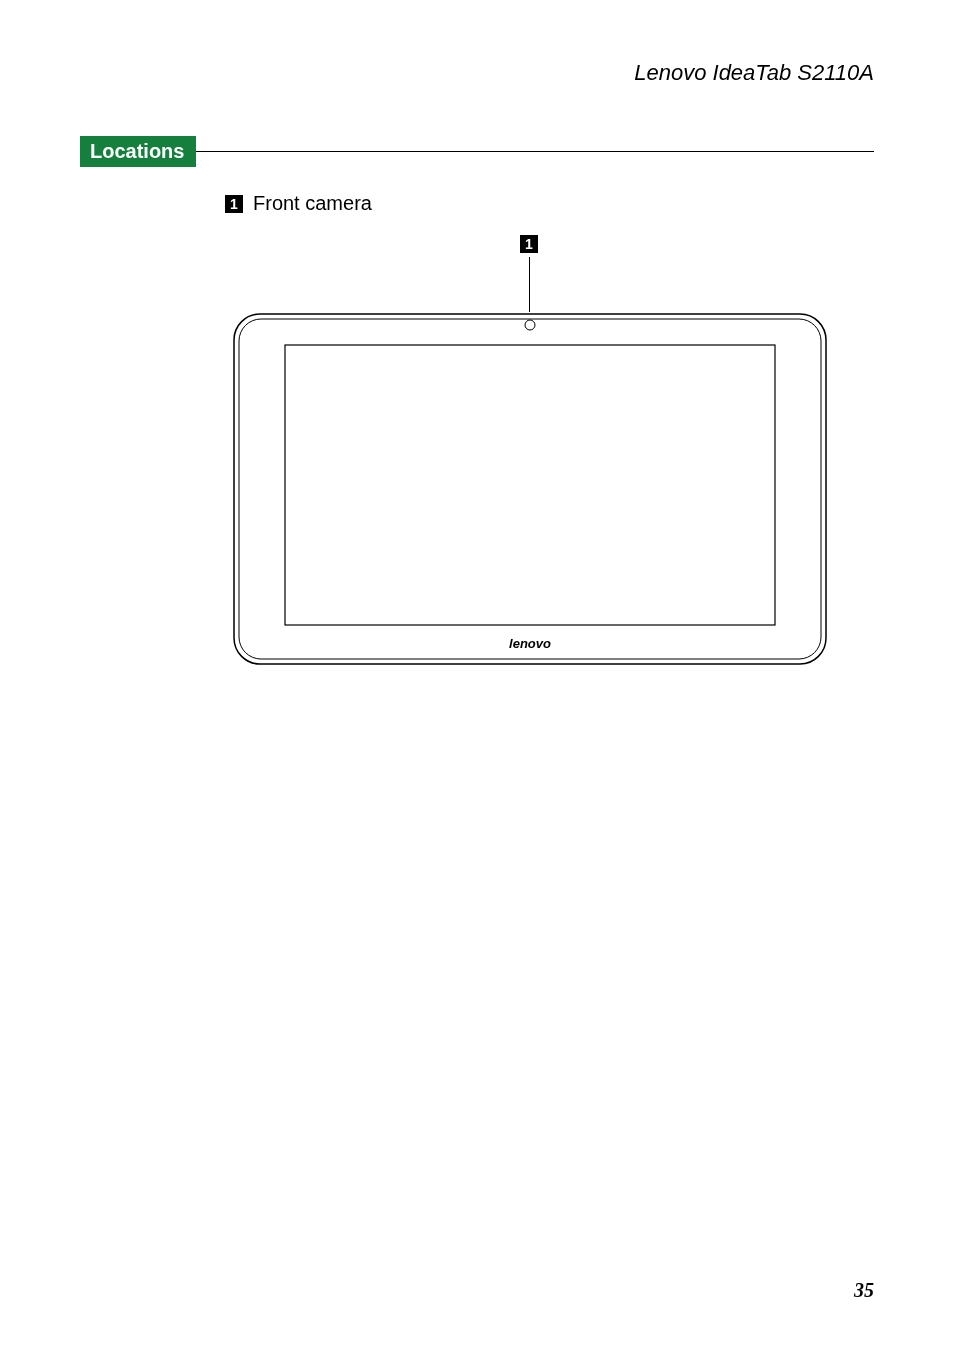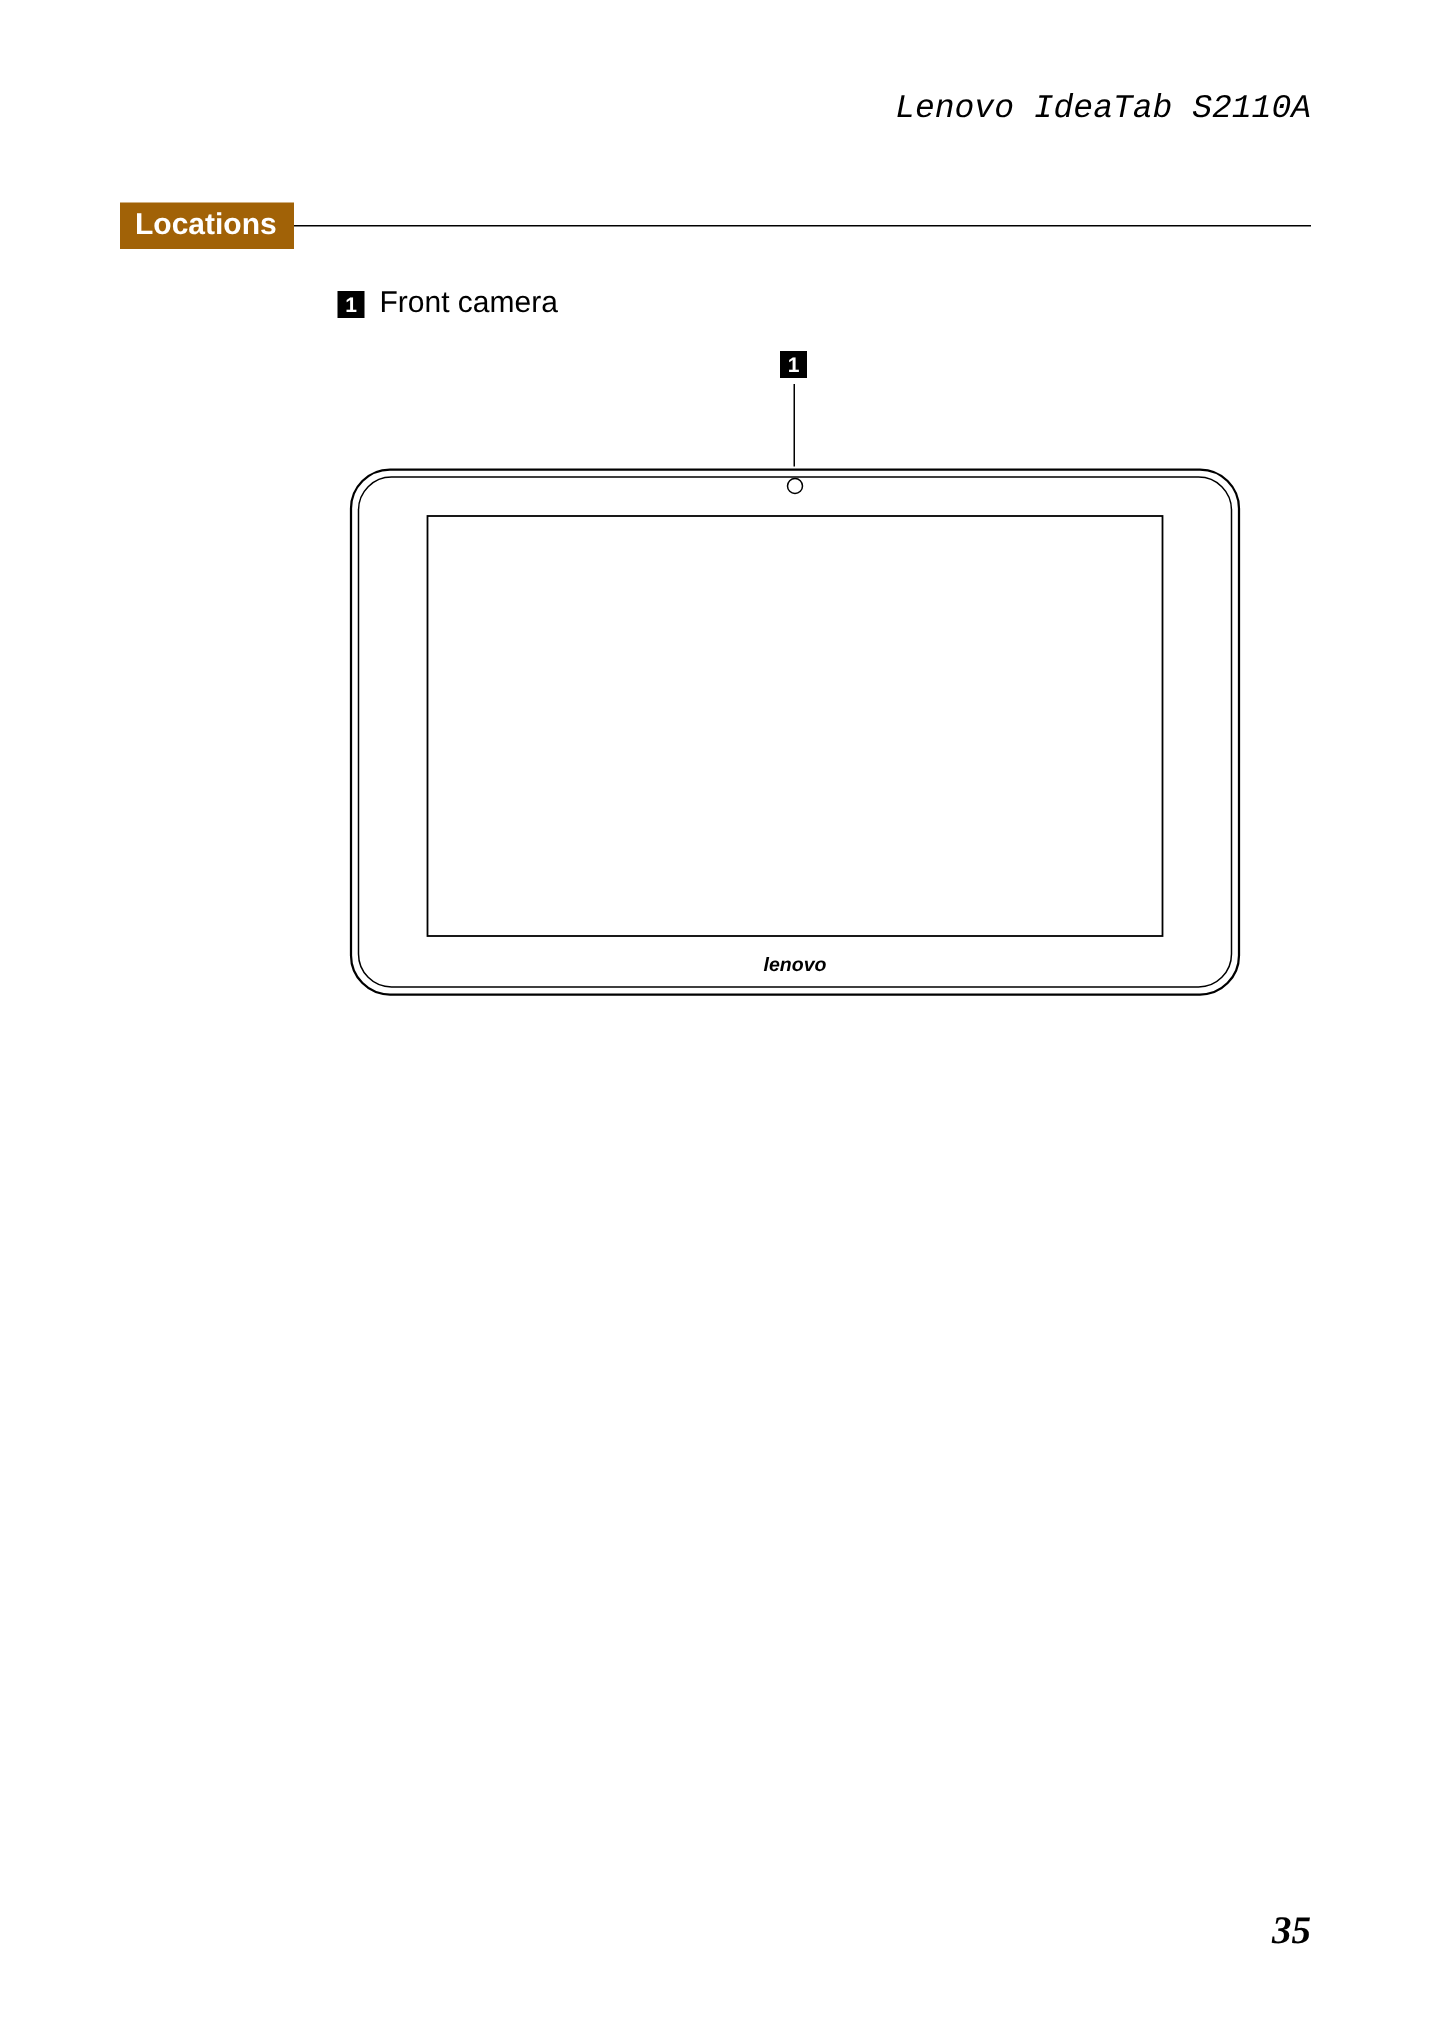--- a/index.html
+++ b/index.html
@@ -17,29 +17,29 @@
     .page {
       padding: 60px 80px 50px 80px;
       height: 100%;
       position: relative;
     }
     .header-title {
       text-align: right;
       font-style: italic;
       font-size: 22px;
       margin-bottom: 50px;
-      font-family: Liberation Mono, monospace;
+      font-family: Liberation Sans, sans-serif;
     }
     .section-bar {
       display: flex;
       align-items: center;
       margin-bottom: 25px;
     }
     .section-label {
-      background: #a16207;
+      background: #15803d;
       color: white;
       font-family: Arial, Helvetica, sans-serif;
       font-weight: bold;
       font-size: 20px;
       padding: 4px 12px 4px 10px;
     }
     .section-rule {
       flex: 1;
       height: 1px;
       background: black;
@@ -102,21 +102,21 @@
       top: 75px;
       left: 0;
     }
     .page-number {
       position: absolute;
       bottom: 50px;
       right: 80px;
       font-family: Georgia, serif;
       font-style: italic;
       font-weight: bold;
-      font-size: 26px;
+      font-size: 20px;
     }
   </style>
 </head>
 <body>
 
 <div class="page">
   <div class="header-title">Lenovo IdeaTab S2110A</div>
 
   <div class="section-bar">
     <div class="section-label">Locations</div>

